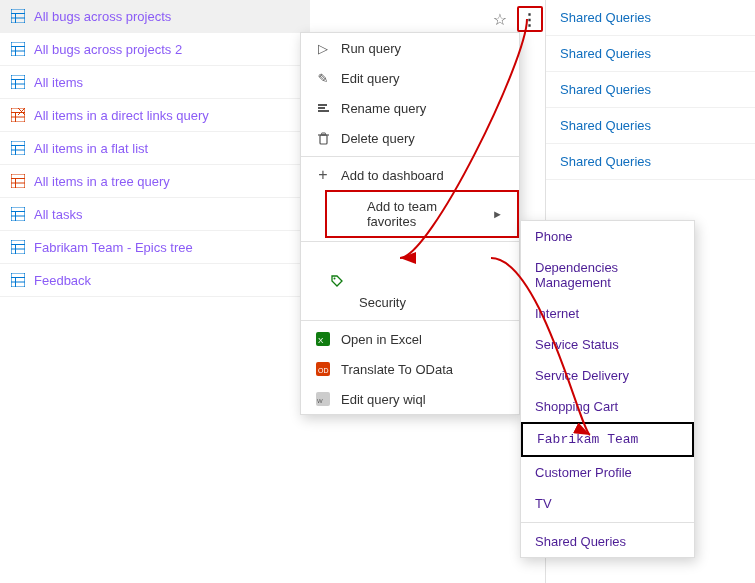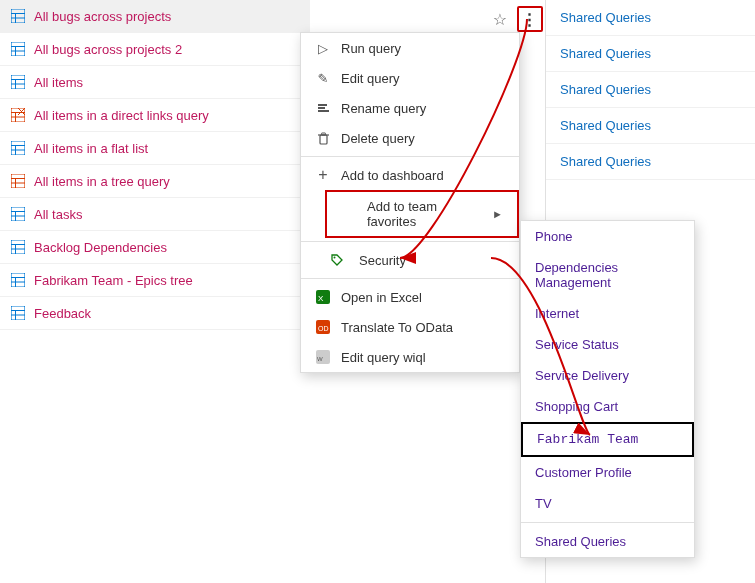--- a/index.html
+++ b/index.html
@@ -38,21 +38,21 @@
       align-items: center;
       justify-content: center;
       flex-shrink: 0;
       color: #0078d4;
       font-size: 12px;
     }
     .query-item.active-row {
       background: #f0f0f0;
     }
     .query-item-text {
-      color: #be185d;
+      color: #8b5cf6;
     }
 
     
     .shared-panel {
       position: absolute;
       right: 0;
       top: 0;
       width: 210px;
       height: 583px;
       background: #fff;
@@ -282,31 +282,20 @@
       <svg width="14" height="14" viewBox="0 0 14 14">
           <rect x="0" y="0" width="14" height="14" rx="1" fill="none" stroke="#0078d4" stroke-width="1.2"></rect>
           <line x1="0" y1="4.5" x2="14" y2="4.5" stroke="#0078d4" stroke-width="1"></line>
           <line x1="0" y1="9" x2="14" y2="9" stroke="#0078d4" stroke-width="1"></line>
           <line x1="4.5" y1="4.5" x2="4.5" y2="14" stroke="#0078d4" stroke-width="1"></line>
         </svg>
     </span>
     <span class="query-item-text">All tasks</span>
   </div>
 
-  <div class="query-item">
-    <span class="icon-table">
-      <svg width="14" height="14" viewBox="0 0 14 14">
-          <rect x="0" y="0" width="14" height="14" rx="1" fill="none" stroke="#0078d4" stroke-width="1.2"></rect>
-          <line x1="0" y1="4.5" x2="14" y2="4.5" stroke="#0078d4" stroke-width="1"></line>
-          <line x1="0" y1="9" x2="14" y2="9" stroke="#0078d4" stroke-width="1"></line>
-          <line x1="4.5" y1="4.5" x2="4.5" y2="14" stroke="#0078d4" stroke-width="1"></line>
-        </svg>
-    </span>
-    <span class="query-item-text">Backlog Dependencies</span>
-  </div>
 
   <div class="query-item">
     <span class="icon-table">
       <svg width="14" height="14" viewBox="0 0 14 14">
           <rect x="0" y="0" width="14" height="14" rx="1" fill="none" stroke="#0078d4" stroke-width="1.2"></rect>
           <line x1="0" y1="4.5" x2="14" y2="4.5" stroke="#0078d4" stroke-width="1"></line>
           <line x1="0" y1="9" x2="14" y2="9" stroke="#0078d4" stroke-width="1"></line>
           <line x1="4.5" y1="4.5" x2="4.5" y2="14" stroke="#0078d4" stroke-width="1"></line>
         </svg>
     </span>
@@ -400,21 +389,21 @@
   </div>
   <div class="ctx-separator"></div>
 
   <div class="ctx-item" style="padding-left:28px;">
     <span class="ctx-icon tag-icon">
       <svg width="14" height="14" viewBox="0 0 14 14">
           <path d="M2 2 L7 2 L12 7 L7 12 L2 7 Z" fill="none" stroke="#107c10" stroke-width="1.3"></path>
           <circle cx="4.5" cy="4.5" r="1" fill="#107c10"></circle>
         </svg>
     </span>
-    <span style="margin-left:4px;">Security</span>
+    <span style="margin-left:4px;margin-top:43px;">Security</span>
   </div>
   <div class="ctx-separator"></div>
 
   <div class="ctx-item">
     <span class="ctx-icon icon-green">
       <svg width="14" height="14" viewBox="0 0 14 14">
           <rect width="14" height="14" rx="2" fill="#107c10"></rect>
           <text x="2" y="11" font-size="8" fill="white" font-family="Arial">X</text>
         </svg>
     </span>

